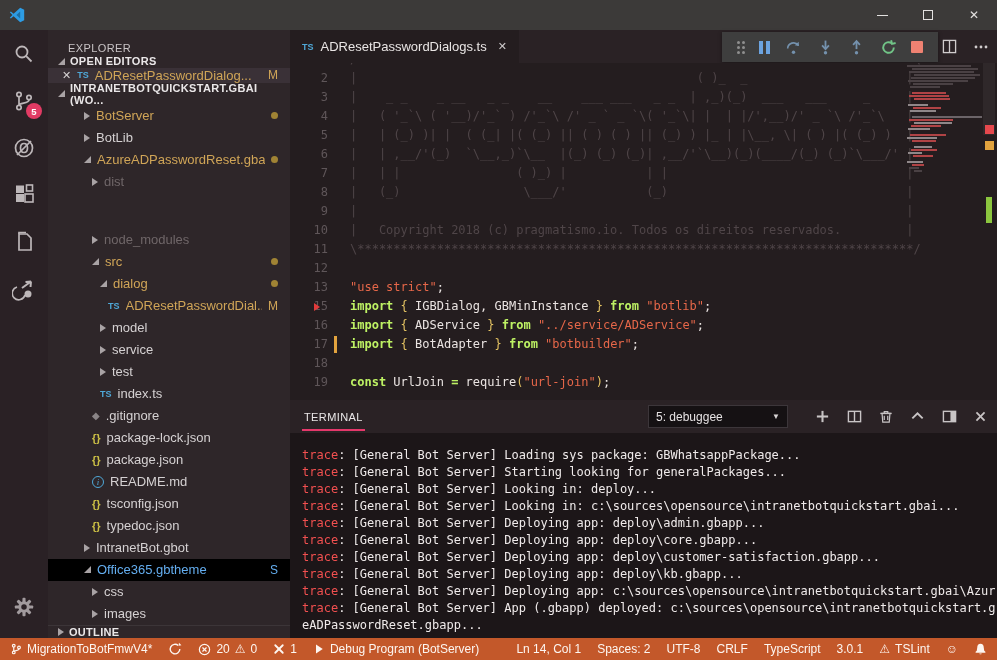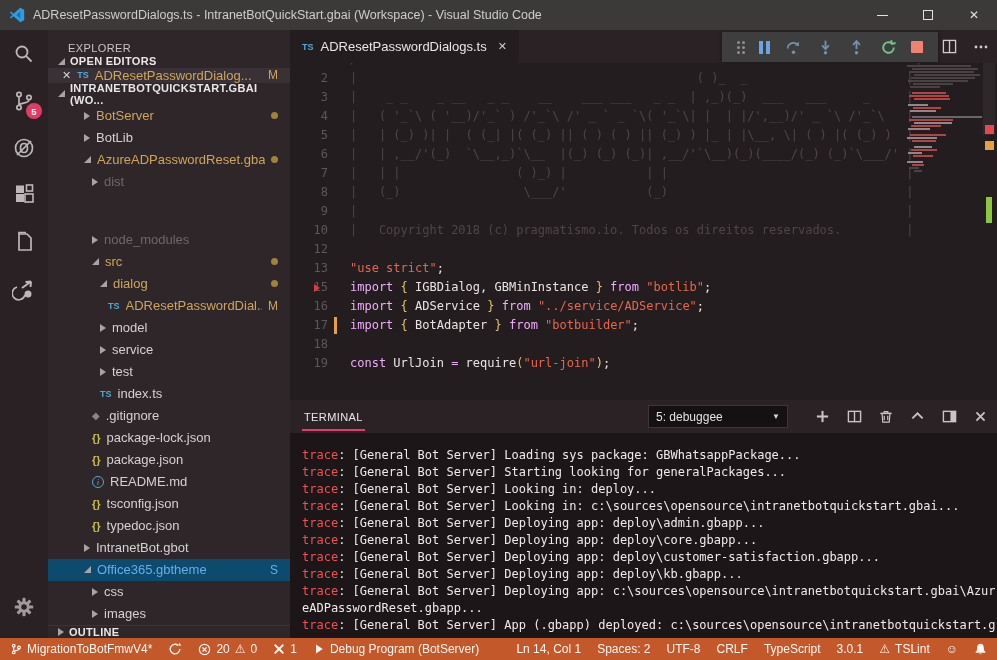--- a/index.html
+++ b/index.html
@@ -37,21 +37,21 @@
   .chev.closed{ border-width:4px 0 4px 6px; border-color:transparent transparent transparent #a9a3a5; }
   .oe-item { height:22px; display:flex; align-items:center; gap:6px; padding:0 12px 0 14px; background:#3a3137; font-size:13px; }
   .oe-close { font-size:11px; color:#d8d4d5; }
   .ico-ts { color:#4fa8d8; font-size:9px; font-weight:bold; flex:none; }
   .ico-braces { color:#cbbf45; font-size:11px; font-weight:bold; flex:none; }
   .ico-info { width:12px; height:12px; border:1px solid #4fa8d8; border-radius:50%; color:#4fa8d8;
     font-size:9px; font-style:italic; font-family:"Liberation Serif",serif; display:flex; align-items:center; justify-content:center; flex:none; }
   .ico-diamond { color:#8a8486; font-size:10px; flex:none; }
   .tree { }
   .tree-row { height:22px; display:flex; align-items:center; gap:6px; font-size:13px; padding-right:12px; }
-  .tree-row.selected { background:#0c4a6e; }
+  .tree-row.selected { background:#000000; }
   .t-gold { color:#d0a557; }
   .t-dim { color:#6f6668; }
   .t-blue { color:#64aef0; }
   .t-label { white-space:nowrap; overflow:hidden; }
   .t-badge { margin-left:auto; font-size:12px; color:#d0a557; flex:none; }
   .t-badge.s { color:#64aef0; }
   .t-badge.dot { width:7px; height:7px; border-radius:50%; background:#a08334; }
 
   
   .editor-area { flex:1; display:flex; flex-direction:column; min-width:0; }
@@ -70,21 +70,21 @@
   .editor { flex:1; position:relative; background:#241d1f; overflow:hidden; min-height:0; }
   .code-lines { position:absolute; left:0; right:90px; top:-13px; }
   .code-row { height:19px; display:flex; align-items:center; position:relative; }
   .code-row.current { background:#2c2528; }
   .ln { width:38px; text-align:right; color:#5f5659; font:12px/19px "DejaVu Sans Mono", monospace; flex:none; }
   .code-row.current .ln { color:#dcd7d9; }
   .git-bar { position:absolute; left:44px; top:1px; bottom:1px; width:3px; background:#e2a33e; }
   .bp-arrow { position:absolute; left:24px; top:6px; width:0; height:0; border-style:solid;
     border-width:4px 0 4px 6px; border-color:transparent transparent transparent #e23b3b; }
   .ct { padding-left:22px; font:12px/19px "DejaVu Sans Mono", monospace; white-space:pre; color:#eae4e2; }
-  .c-comment { color:#4f4548; } .c-kw { color:#f0abfc; } .c-str { color:#e66749; }
+  .c-comment { color:#4f4548; } .c-kw { color:#bef264;font-weight:bold; } .c-str { color:#e66749; }
   .c-brace { color:#e5c463; } .c-plain { color:#eae4e2; }
 
   .minimap { position:absolute; top:2px; right:16px; width:74px; bottom:0; }
   .mm-line { height:2px; margin-bottom:1px; }
   .mm-g { background:#4a4144; } .mm-r { background:#b04345; } .mm-w { background:#8f8789; } .mm-s { background:#6b6468; }
   .ruler { position:absolute; top:0; right:0; width:16px; bottom:0; }
   .ruler .slider { position:absolute; top:0; left:2px; right:2px; height:72px; background:rgba(255,255,255,0.05); }
   .mk { position:absolute; } 
   .mk-red { right:3px; width:9px; height:9px; top:62px; background:#e5484d; }
   .mk-orange { right:3px; width:9px; height:9px; top:78px; background:#e2a33e; }
@@ -114,21 +114,20 @@
 </head>
 <body>
 
 <div class="app">
 
   <div class="titlebar">
     <svg class="tb-logo" width="16" height="16" viewBox="0 0 16 16">
       <path fill="#2d9ce4" d="M11.2 0.8 L4.6 6.7 L1.9 4.6 L0.8 5.2 L3.4 8 L0.8 10.8 L1.9 11.4 L4.6 9.3 L11.2 15.2 L15.2 13.2 V2.8 Z"></path>
       <path fill="#1c6fa3" d="M11.2 4.6 L7.4 8 L11.2 11.4 Z"></path>
     </svg>
-    <span class="tb-title">ADResetPasswordDialogs.ts - IntranetBotQuickStart.gbai (Workspace) - Visual Studio Code</span>
     <div class="tb-controls">
       <span class="tb-btn">
           <i class="tb-min-glyph"></i>
         </span>
       <span class="tb-btn">
           <i class="tb-max-glyph"></i>
         </span>
       <span class="tb-btn">✕</span>
     </div>
   </div>
@@ -400,20 +399,24 @@
               <span class="ln">8</span>
               <span class="ct"><span class="c-comment">|   (_)                 \___/'           (_)                                 |</span></span>
             </div>
             <div class="code-row">
               <span class="ln">9</span>
               <span class="ct"><span class="c-comment">|                                                                            |</span></span>
             </div>
             <div class="code-row">
               <span class="ln">10</span>
               <span class="ct"><span class="c-comment">|   Copyright 2018 (c) pragmatismo.io. Todos os direitos reservados.         |</span></span>
+            </div>
+            <div class="code-row">
+              <span class="ln">11</span>
+              <span class="ct"><span class="c-comment">\*****************************************************************************/</span></span>
             </div>
             <div class="code-row">
               <span class="ln">12</span>
               <span class="ct"></span>
             </div>
             <div class="code-row">
               <span class="ln">13</span>
               <span class="ct"><span class="c-str">"use strict"</span><span class="c-plain">;</span></span>
             </div>
             <div class="code-row">
@@ -526,22 +529,22 @@
         <div class="term-body" id="term">
             <div class="term-line"><span class="t-trace">trace</span>: [General Bot Server] Loading sys package: GBWhatsappPackage...</div>
             <div class="term-line"><span class="t-trace">trace</span>: [General Bot Server] Starting looking for generalPackages...</div>
             <div class="term-line"><span class="t-trace">trace</span>: [General Bot Server] Looking in: deploy...</div>
             <div class="term-line"><span class="t-trace">trace</span>: [General Bot Server] Looking in: c:\sources\opensource\intranetbotquickstart.gbai...</div>
             <div class="term-line"><span class="t-trace">trace</span>: [General Bot Server] Deploying app: deploy\admin.gbapp...</div>
             <div class="term-line"><span class="t-trace">trace</span>: [General Bot Server] Deploying app: deploy\core.gbapp...</div>
             <div class="term-line"><span class="t-trace">trace</span>: [General Bot Server] Deploying app: deploy\customer-satisfaction.gbapp...</div>
             <div class="term-line"><span class="t-trace">trace</span>: [General Bot Server] Deploying app: deploy\kb.gbapp...</div>
             <div class="term-line"><span class="t-trace">trace</span>: [General Bot Server] Deploying app: c:\sources\opensource\intranetbotquickstart.gbai\Azur</div>
+            <div class="term-line"><span class="t-trace">trace</span>: [General Bot Server] App (.gbapp) deployed: c:\sources\opensource\intranetbotquickstart.g</div>
             <div class="term-line">eADPasswordReset.gbapp...</div>
-            <div class="term-line"><span class="t-trace">trace</span>: [General Bot Server] App (.gbapp) deployed: c:\sources\opensource\intranetbotquickstart.g</div>
           </div>
       </div>
     </div>
   </div>
 
   <div class="statusbar">
     <span class="sb-item">
       <svg class="sbi" width="12" height="14" viewBox="0 0 16 16" fill="none" stroke="#fdf6f1" stroke-width="1.6">
         <circle cx="5" cy="3.5" r="1.8"></circle>
           <circle cx="5" cy="12.5" r="1.8"></circle>

